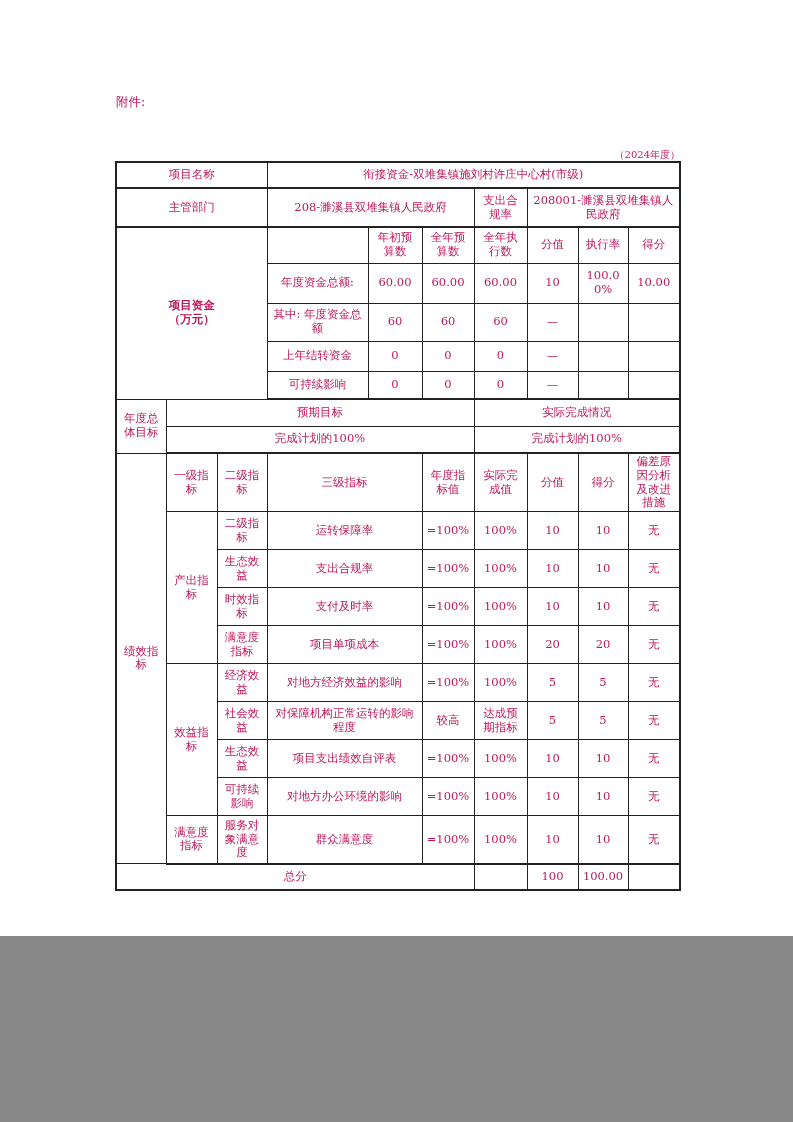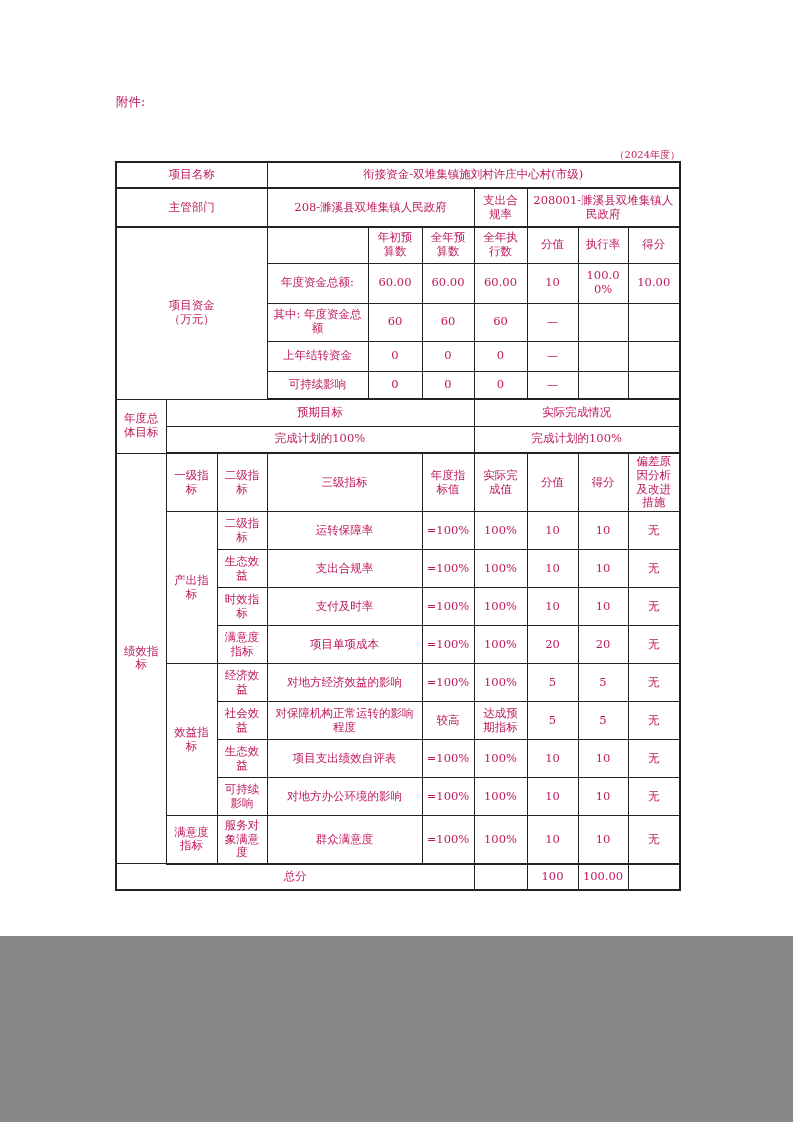--- a/index.html
+++ b/index.html
@@ -26,21 +26,21 @@
   }
   table.eval td {
     border:1px solid #222; text-align:center; vertical-align:middle;
     padding:1px 4px; font-size:11.5px; line-height:1.2;
     word-break:break-all; overflow:hidden;
   }
   tr.sep > td { border-bottom-width:2px; }
   td.bb2 { border-bottom-width:2px; }
   td.left { text-align:left; }
   td.pad7 { padding-left:7px; padding-right:7px; }
-  .wrap50 { display:block; width:50px; margin:0 auto; }
+  .wrap50 { display:block; width:50px; margin:0 auto;font-weight:bold; }
   tr.h26{height:26px} tr.h27{height:27px} tr.h28{height:28px} tr.h30{height:30px}
   tr.h36{height:36px} tr.h38{height:38px} tr.h39{height:39px} tr.h40{height:40px}
   tr.h48{height:48px} tr.h54{height:54px}
 </style>
 </head>
 <body>
 
 <div class="page">
 
   <div class="attachment">附件:</div>

